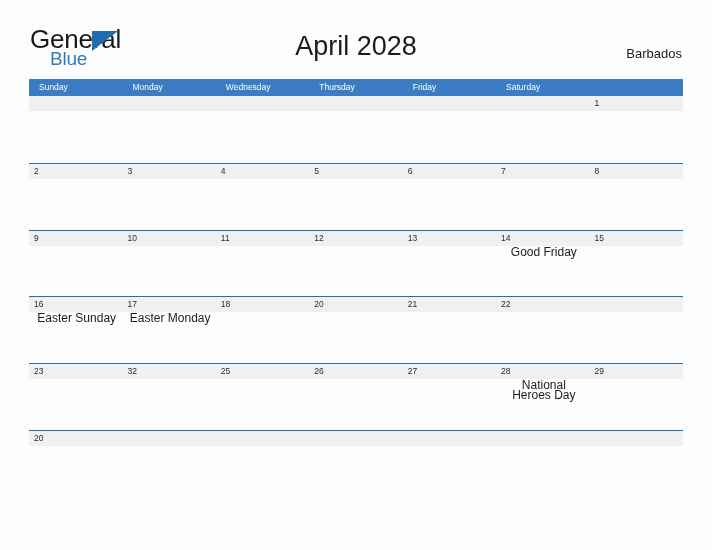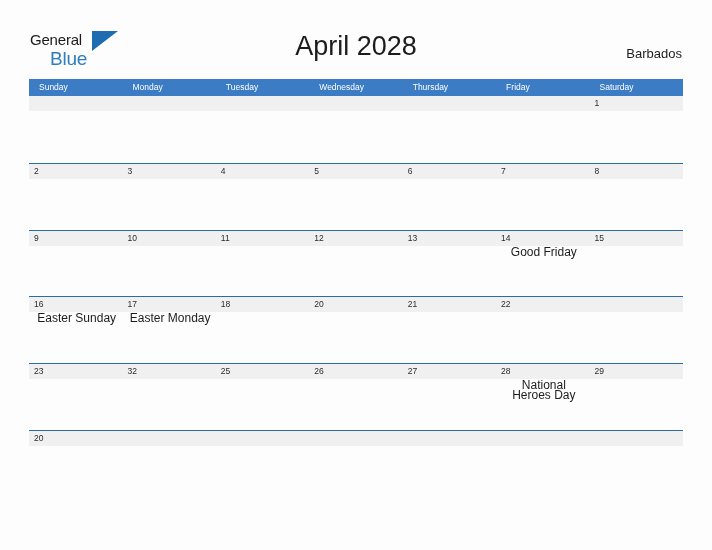--- a/index.html
+++ b/index.html
@@ -28,21 +28,21 @@
     position: absolute;
     left: 30px;
     top: 29px;
     width: 110px;
     height: 44px;
   }
   #logo-general {
     position: absolute;
     left: 0;
     top: 0;
-    font-size: 15px;
+    font-size: 26px;
     line-height: 21px;
     color: #1a1a1a;
     letter-spacing: -0.2px;
     white-space: nowrap;
   }
   #logo-triangle {
     position: absolute;
     left: 62px;
     top: 2px;
     width: 0;
@@ -179,21 +179,20 @@
 
   <div id="country-label">Barbados</div>
 
 </div>
 
 <div id="calendar">
 
   <div id="weekday-header">
       <div class="weekday-cell">Sunday</div>
       <div class="weekday-cell">Monday</div>
-      <div class="weekday-cell">Tuesday</div>
       <div class="weekday-cell">Wednesday</div>
       <div class="weekday-cell">Thursday</div>
       <div class="weekday-cell">Friday</div>
       <div class="weekday-cell">Saturday</div>
     </div>
 
   <div id="week-rows">
       <div class="week-row">
         <div class="date-band"></div>
         <div class="day-cells">

